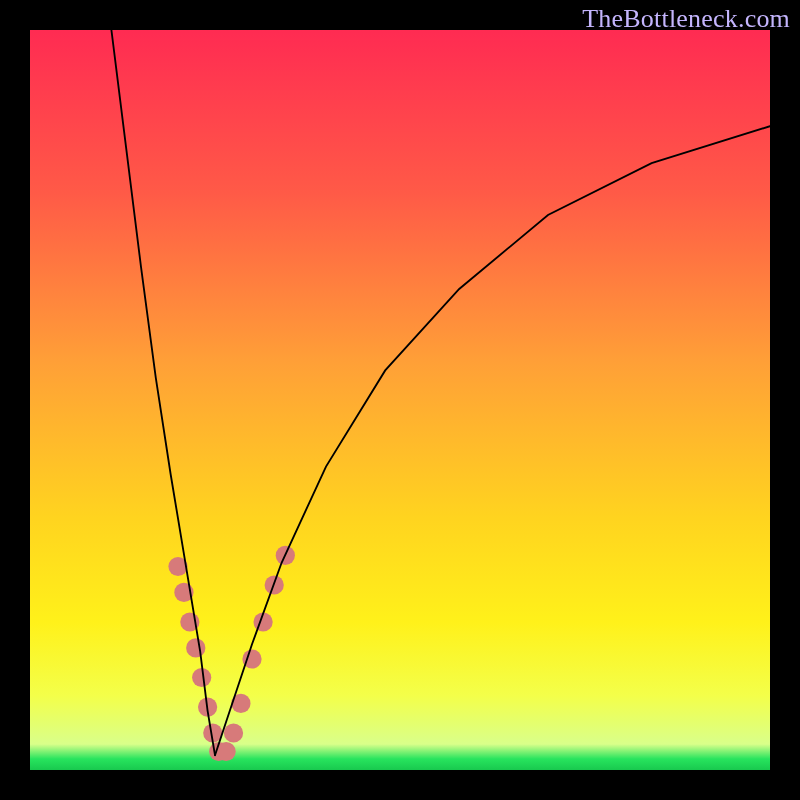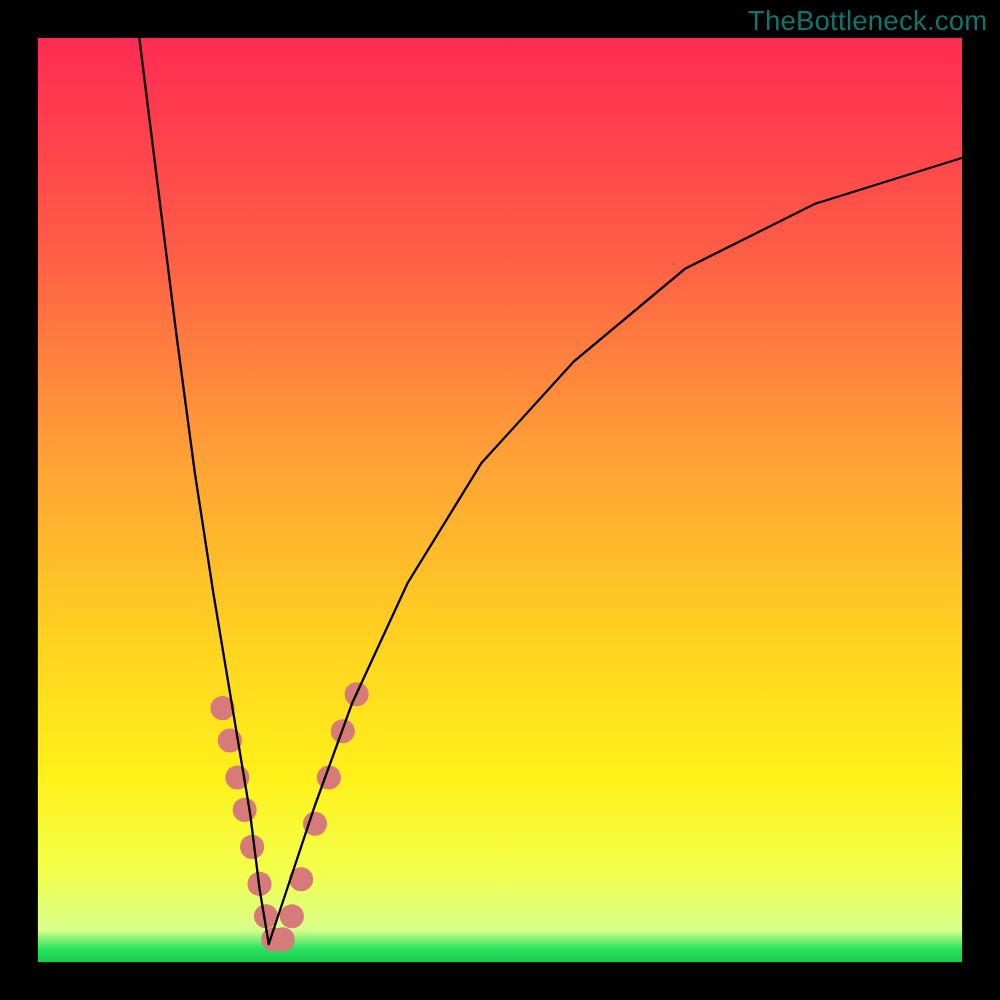--- a/index.html
+++ b/index.html
@@ -30,26 +30,26 @@
     inset: 0;
   }
   .overlay-svg {
     position: absolute;
     inset: 0;
   }
   .watermark {
     position: absolute;
     top: 4px;
     right: 10px;
-    font-size: 22px;
+    font-size: 26px;
     font-weight: 500;
-    color: #0f766e;
+    color: #c4b5fd;
     letter-spacing: 0.2px;
     user-select: none;
-    font-family: Liberation Sans, sans-serif;
+    font-family: Liberation Serif, serif;
   }
 </style>
 </head>
 <body>
 
 <div class="stage">
 
   <div class="plot">
     <svg class="grad" viewBox="0 0 100 100" preserveAspectRatio="none">
       <defs>

